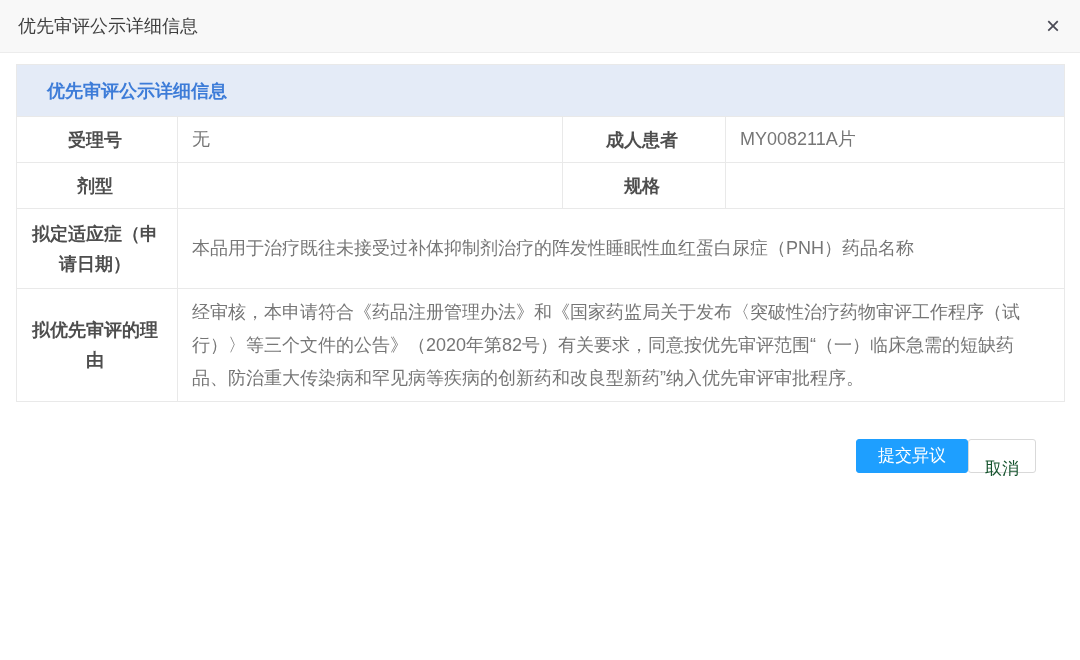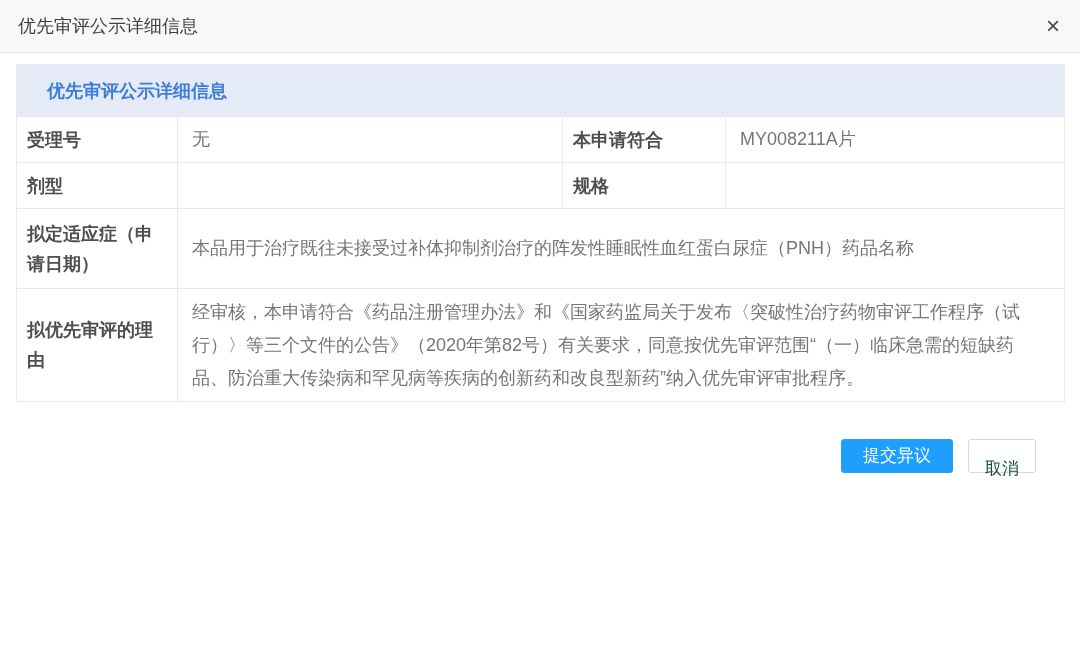--- a/index.html
+++ b/index.html
@@ -41,21 +41,21 @@
   .table-caption {
     background: #e4ebf7;
     color: #3d7cd8;
     font-weight: bold;
     text-align: left;
     padding: 0 0 0 30px;
     height: 52px;
     font-size: 18px;
   }
   .lbl {
-    text-align: left;
+    text-align: center;
     font-weight: bold;
     color: #4e4e4e;
     padding: 6px 14px 6px 10px;
     line-height: 30px;
     background: #fff;
   }
   .val {
     text-align: left;
     color: #767676;
     font-weight: normal;
@@ -63,21 +63,21 @@
     line-height: 33px;
   }
   tr.row-s { height: 46px; }
   tr.row-m { height: 80px; }
   tr.row-l { height: 113px; }
 
   
   .dialog-footer {
     margin-top: 37px;
     padding-right: 28px;
-    display: flex; justify-content: flex-end; align-items: center; gap: 15px;
+    display: flex; justify-content: flex-end; align-items: center; gap: 0;
   }
   .btn {
     height: 34px;
     border-radius: 3px;
     font-size: 17px;
     font-family: "Liberation Sans", "DejaVu Sans", sans-serif;
     cursor: pointer;
     padding: 0 21px;
     line-height: 32px;
   }
@@ -112,21 +112,21 @@
           <col style="width:339px">
       </colgroup>
       <tbody>
         <tr>
           <td class="table-caption" colspan="4">优先审评公示详细信息</td>
         </tr>
 
         <tr class="row-s">
           <th class="lbl">受理号</th>
           <td class="val">无</td>
-          <th class="lbl">本申请符合</th>
+          <th class="lbl">成人患者</th>
           <td class="val">MY008211A片</td>
         </tr>
 
         <tr class="row-s">
           <th class="lbl">剂型</th>
           <td class="val"></td>
           <th class="lbl">规格</th>
           <td class="val"></td>
         </tr>
 

